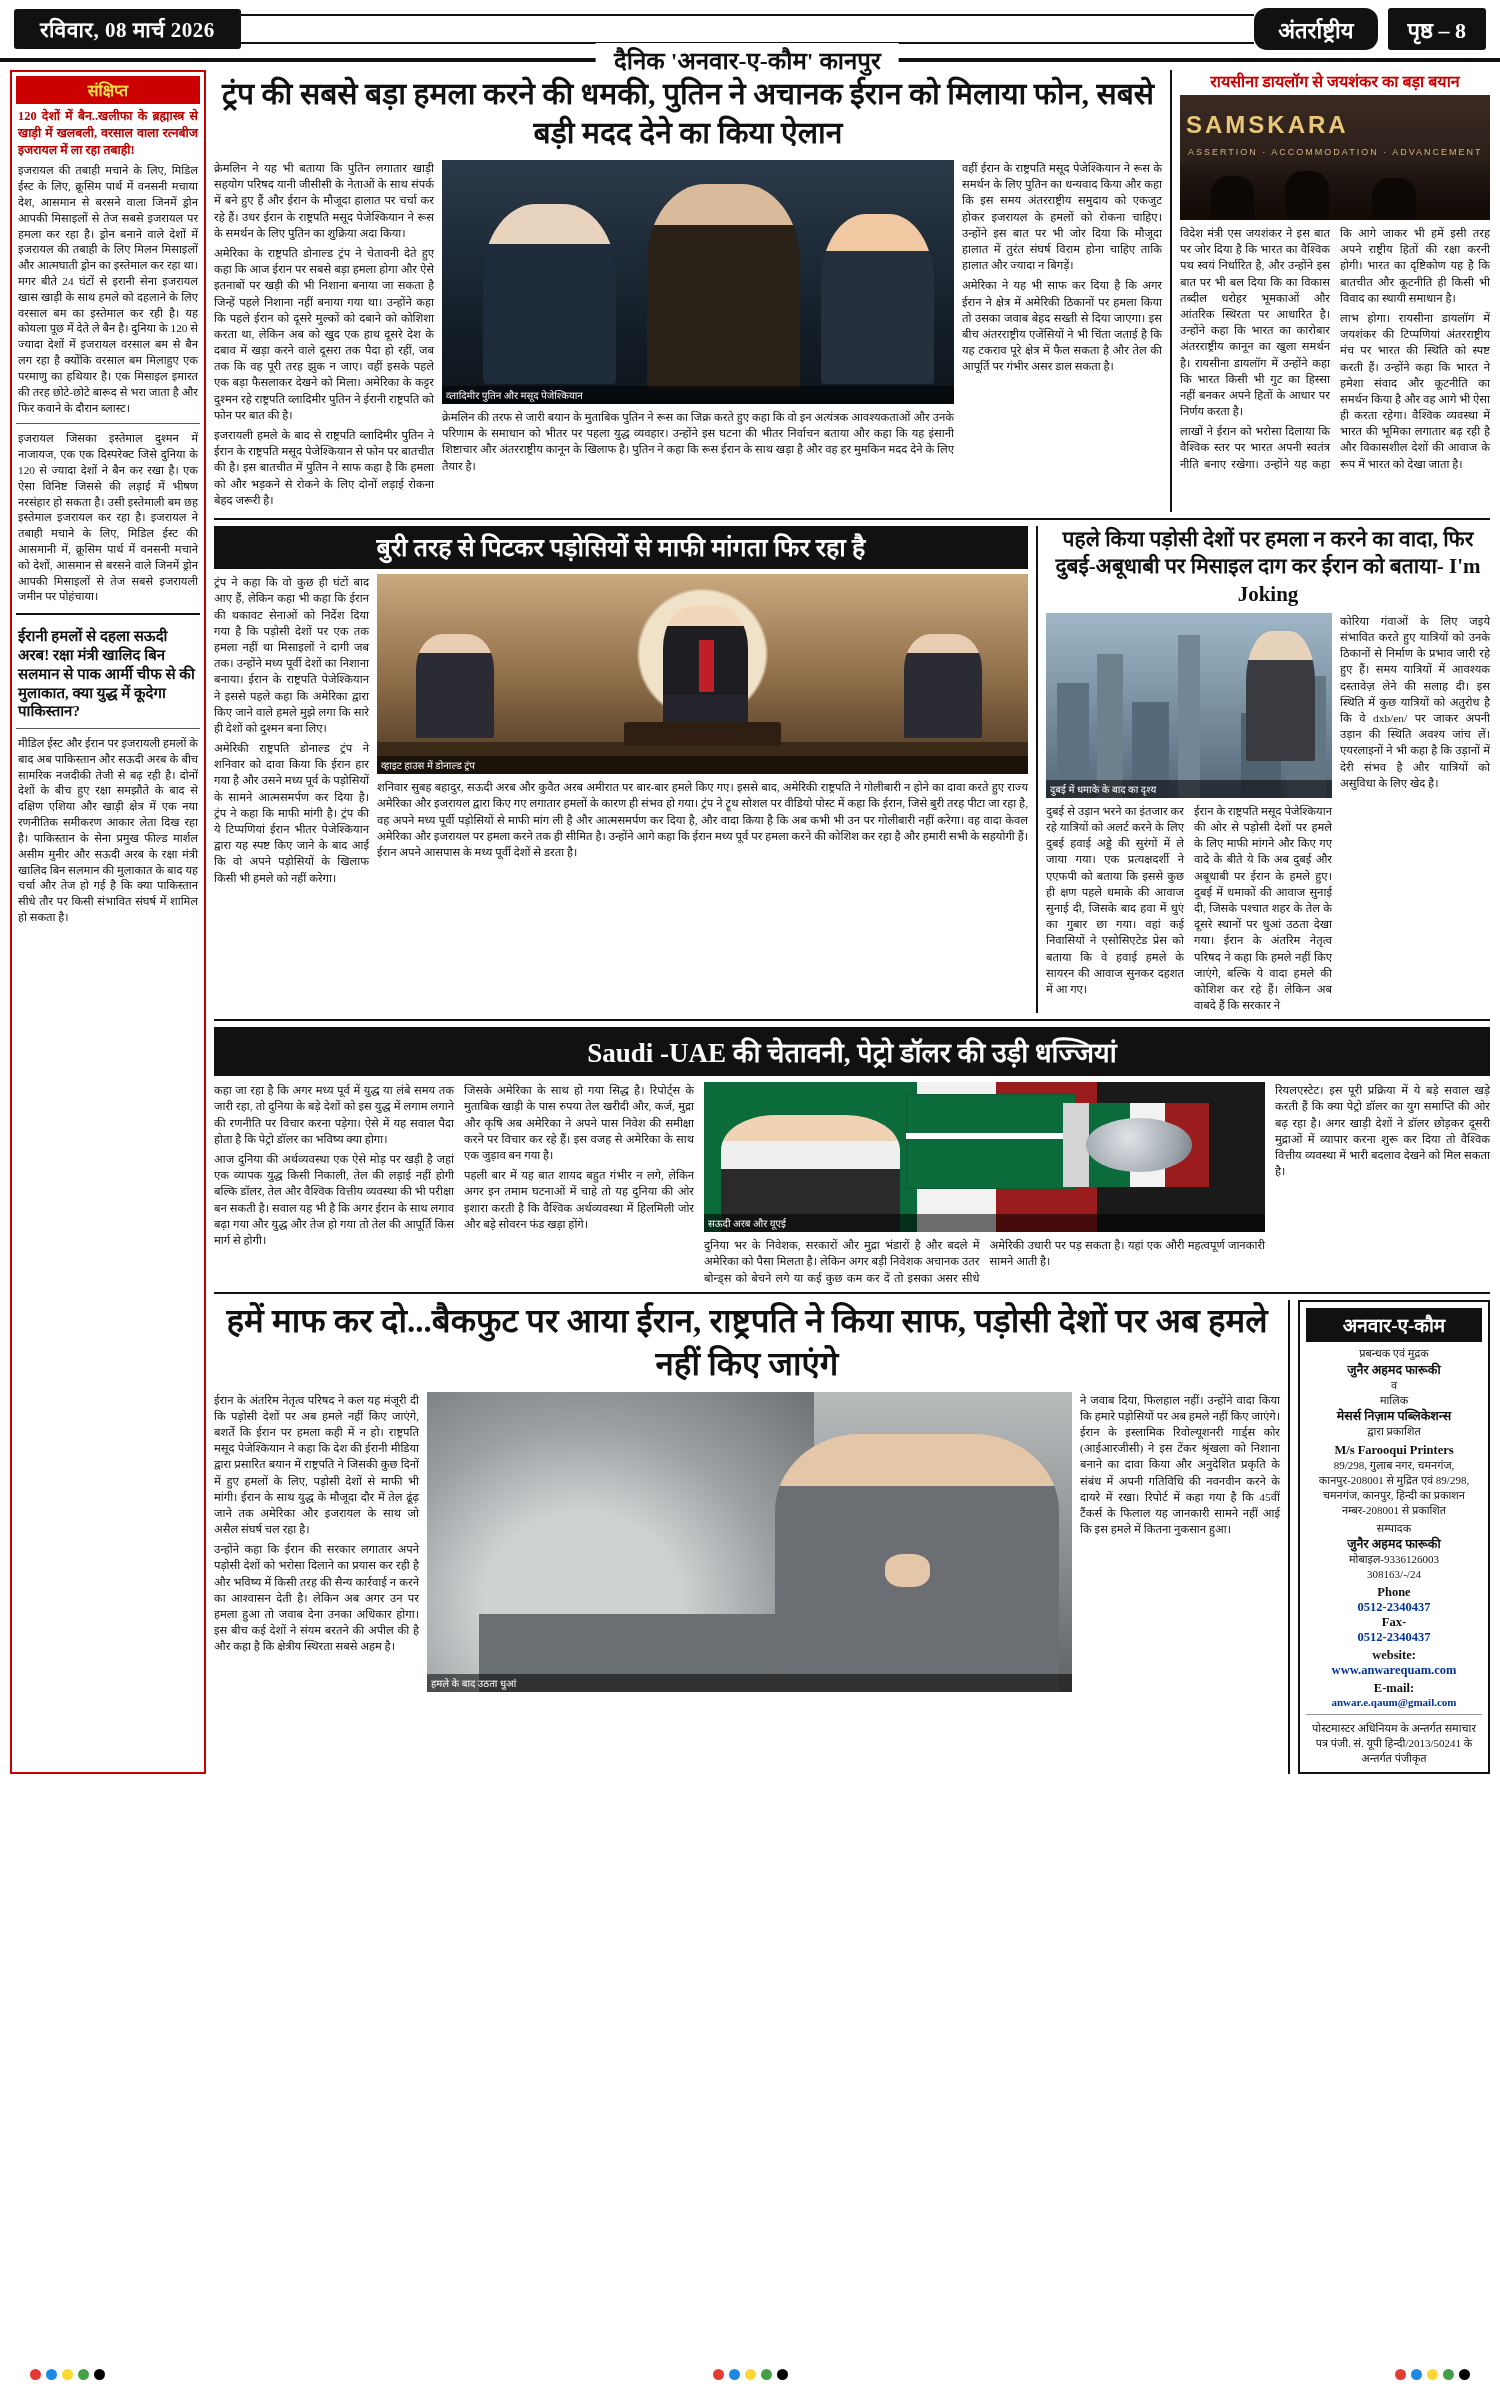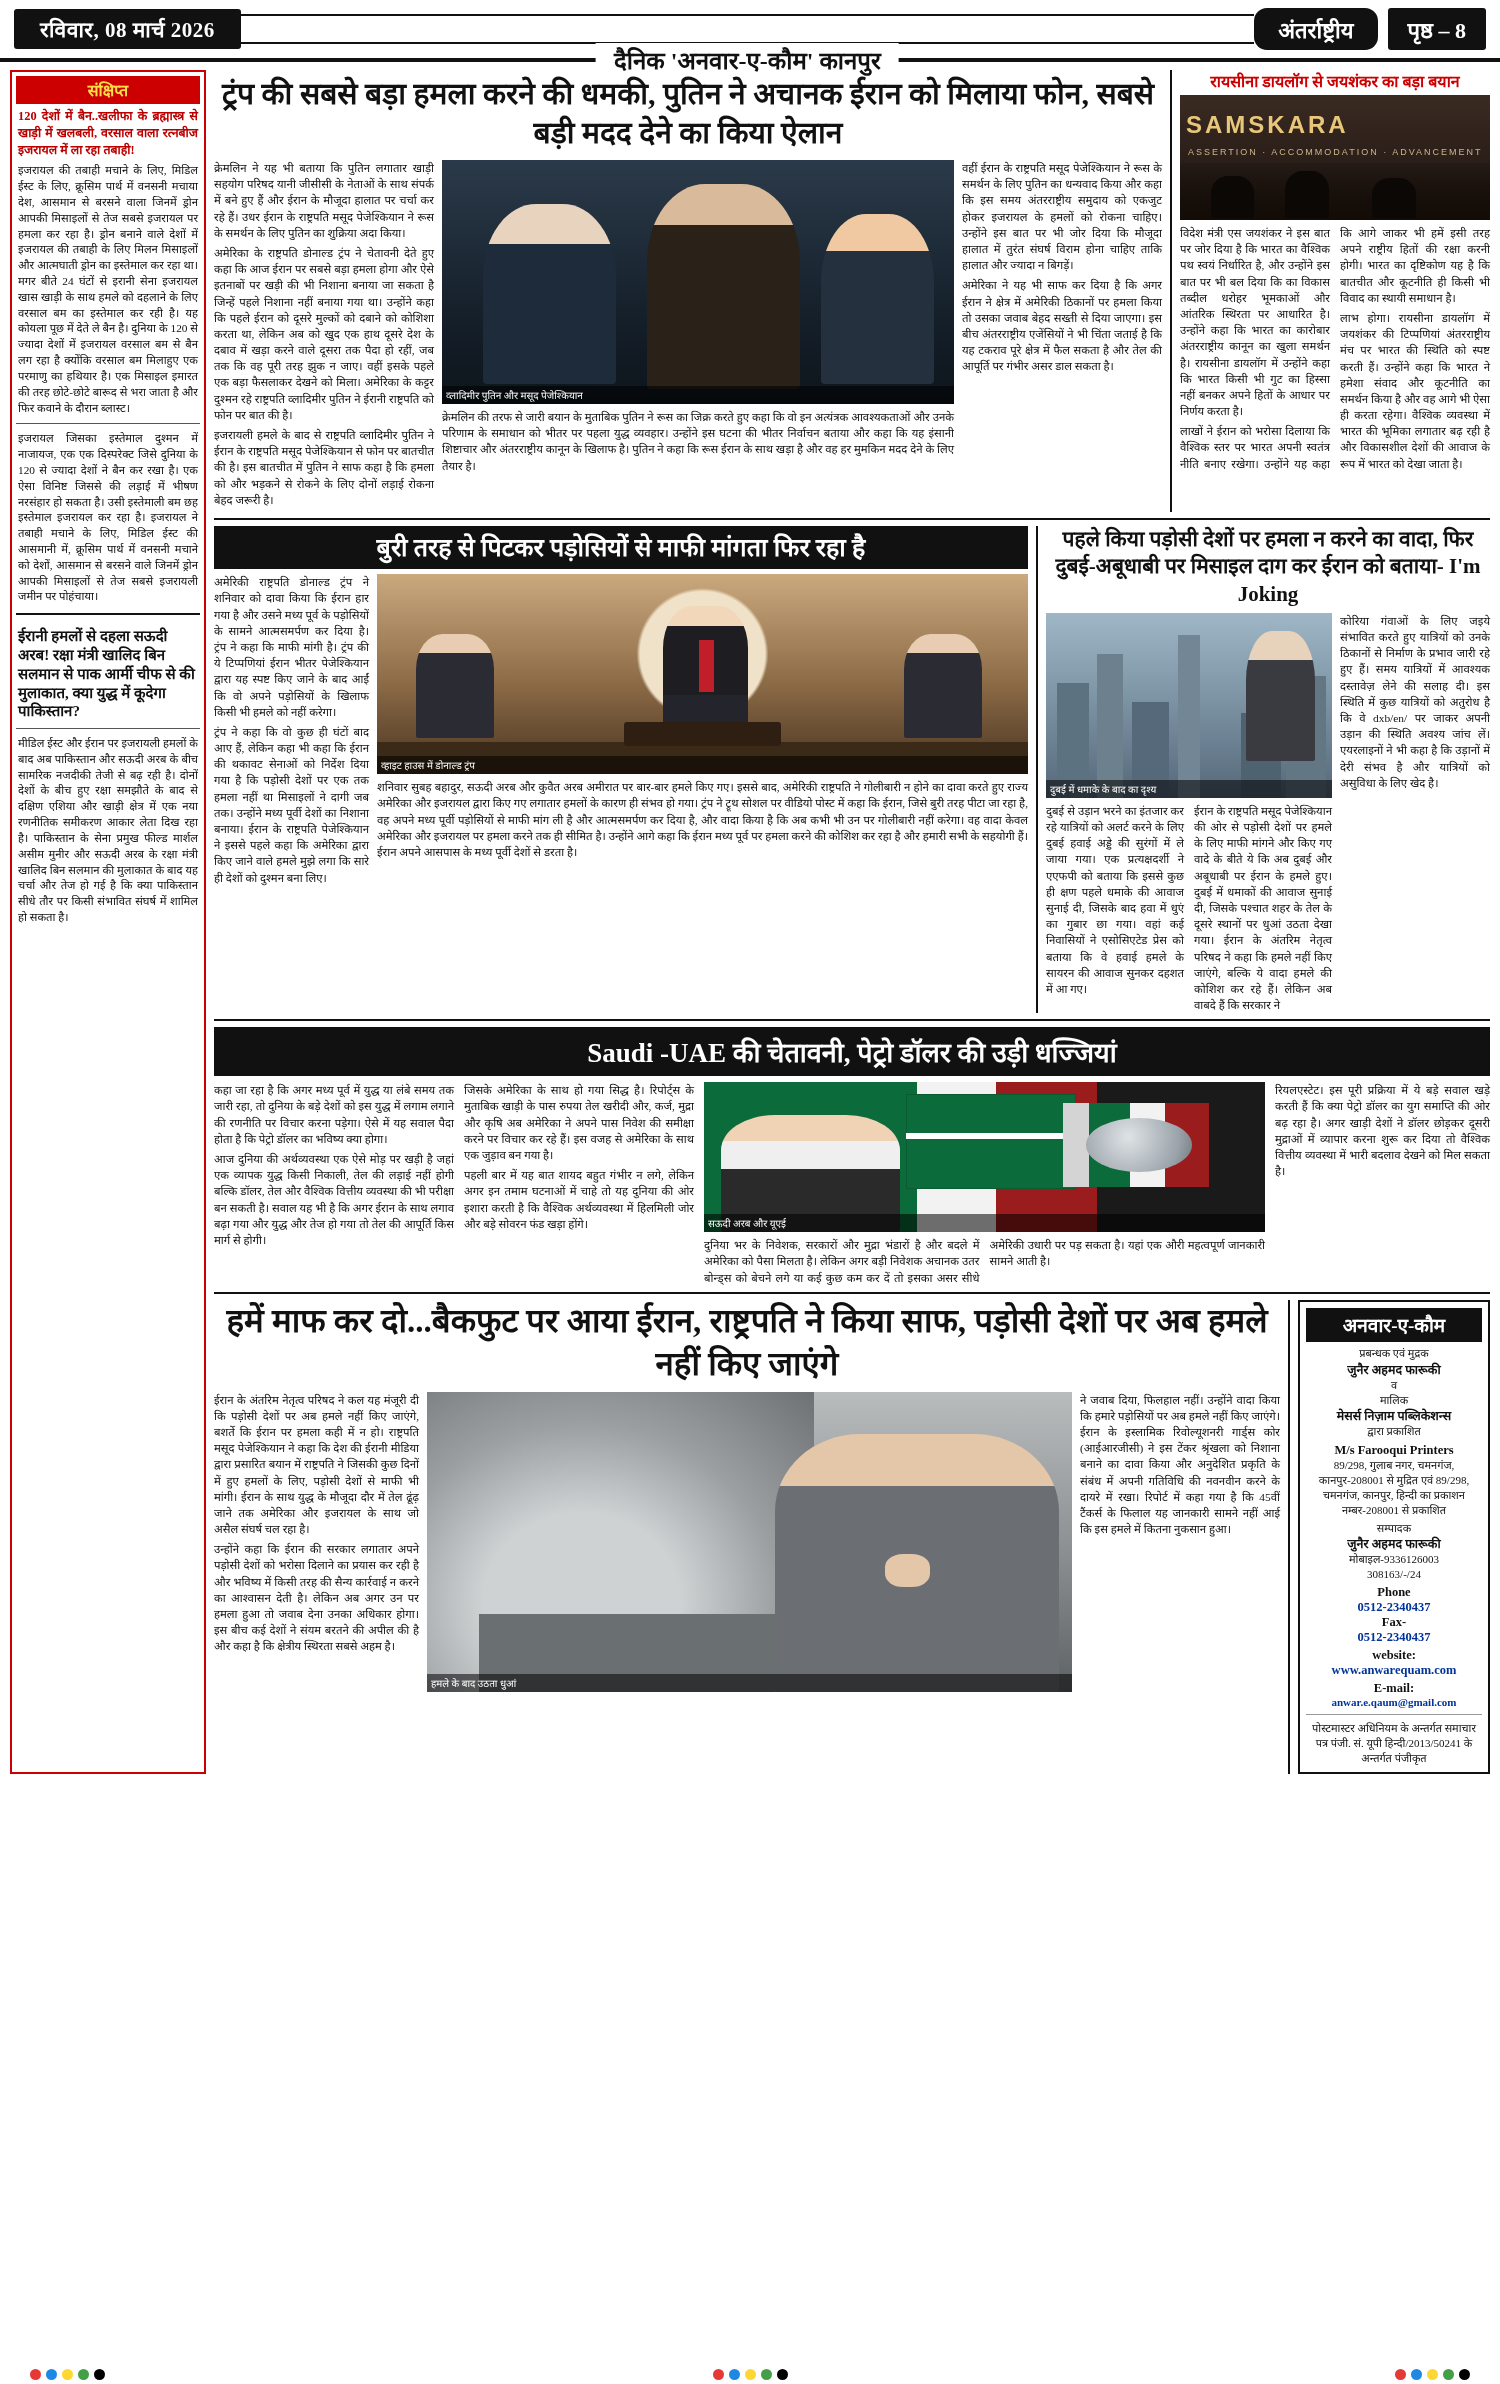--- a/index.html
+++ b/index.html
@@ -146,22 +146,22 @@
       </div>
 
       <div class="sep"></div>
 
       <div style="display:flex;">
 
         <div style="flex:1;padding-right:8px;border-right:2px solid #111;box-sizing:border-box;">
           <div class="hl-bar">बुरी तरह से पिटकर पड़ोसियों से माफी मांगता फिर रहा है</div>
           <div style="display:flex;gap:8px;padding-top:5px;">
             <div style="flex:0 0 155px;" class="txt">
+              <p>ट्रंप ने कहा कि वो कुछ ही घंटों बाद आए हैं, लेकिन कहा भी कहा कि ईरान की थकावट सेनाओं को निर्देश दिया गया है कि पड़ोसी देशों पर एक तक हमला नहीं था मिसाइलों ने दागी जब तक। उन्होंने मध्य पूर्वी देशों का निशाना बनाया। ईरान के राष्ट्रपति पेजेश्कियान ने इससे पहले कहा कि अमेरिका द्वारा किए जाने वाले हमले मुझे लगा कि सारे ही देशों को दुश्मन बना लिए।</p>
               <p>अमेरिकी राष्ट्रपति डोनाल्ड ट्रंप ने शनिवार को दावा किया कि ईरान हार गया है और उसने मध्य पूर्व के पड़ोसियों के सामने आत्मसमर्पण कर दिया है। ट्रंप ने कहा कि माफी मांगी है। ट्रंप की ये टिप्पणियां ईरान भीतर पेजेश्कियान द्वारा यह स्पष्ट किए जाने के बाद आईं कि वो अपने पड़ोसियों के खिलाफ किसी भी हमले को नहीं करेगा।</p>
-              <p>ट्रंप ने कहा कि वो कुछ ही घंटों बाद आए हैं, लेकिन कहा भी कहा कि ईरान की थकावट सेनाओं को निर्देश दिया गया है कि पड़ोसी देशों पर एक तक हमला नहीं था मिसाइलों ने दागी जब तक। उन्होंने मध्य पूर्वी देशों का निशाना बनाया। ईरान के राष्ट्रपति पेजेश्कियान ने इससे पहले कहा कि अमेरिका द्वारा किए जाने वाले हमले मुझे लगा कि सारे ही देशों को दुश्मन बना लिए।</p>
             </div>
             <div style="flex:1;">
               <div class="photo ph-trump-room" style="height:200px;">
                 <div style="position:absolute;left:44%;top:16%;width:13%;height:62%;background:linear-gradient(180deg,#f2d7bb 0 16%,#1d1d22 16% 72%, #24242c 72% 100%);border-radius:34% 34% 2px 2px;"></div>
                 <div style="position:absolute;left:49.5%;top:33%;width:2.2%;height:26%;background:#c01f2a;"></div>
                 <div style="position:absolute;left:6%;top:30%;width:12%;height:52%;background:linear-gradient(180deg,#e9cdb2 0 18%,#2b2b33 18% 100%);border-radius:34% 34% 2px 2px;"></div>
                 <div style="position:absolute;right:7%;top:30%;width:12%;height:52%;background:linear-gradient(180deg,#e9cdb2 0 18%,#2b2b33 18% 100%);border-radius:34% 34% 2px 2px;"></div>
                 <div style="position:absolute;left:0;bottom:0;width:100%;height:16%;background:#3c2a18;"></div>
                 <div style="position:absolute;left:38%;bottom:14%;width:24%;height:12%;background:#2f1f12;border-radius:3px;"></div>
                 <div class="ph-cap">व्हाइट हाउस में डोनाल्ड ट्रंप</div>

